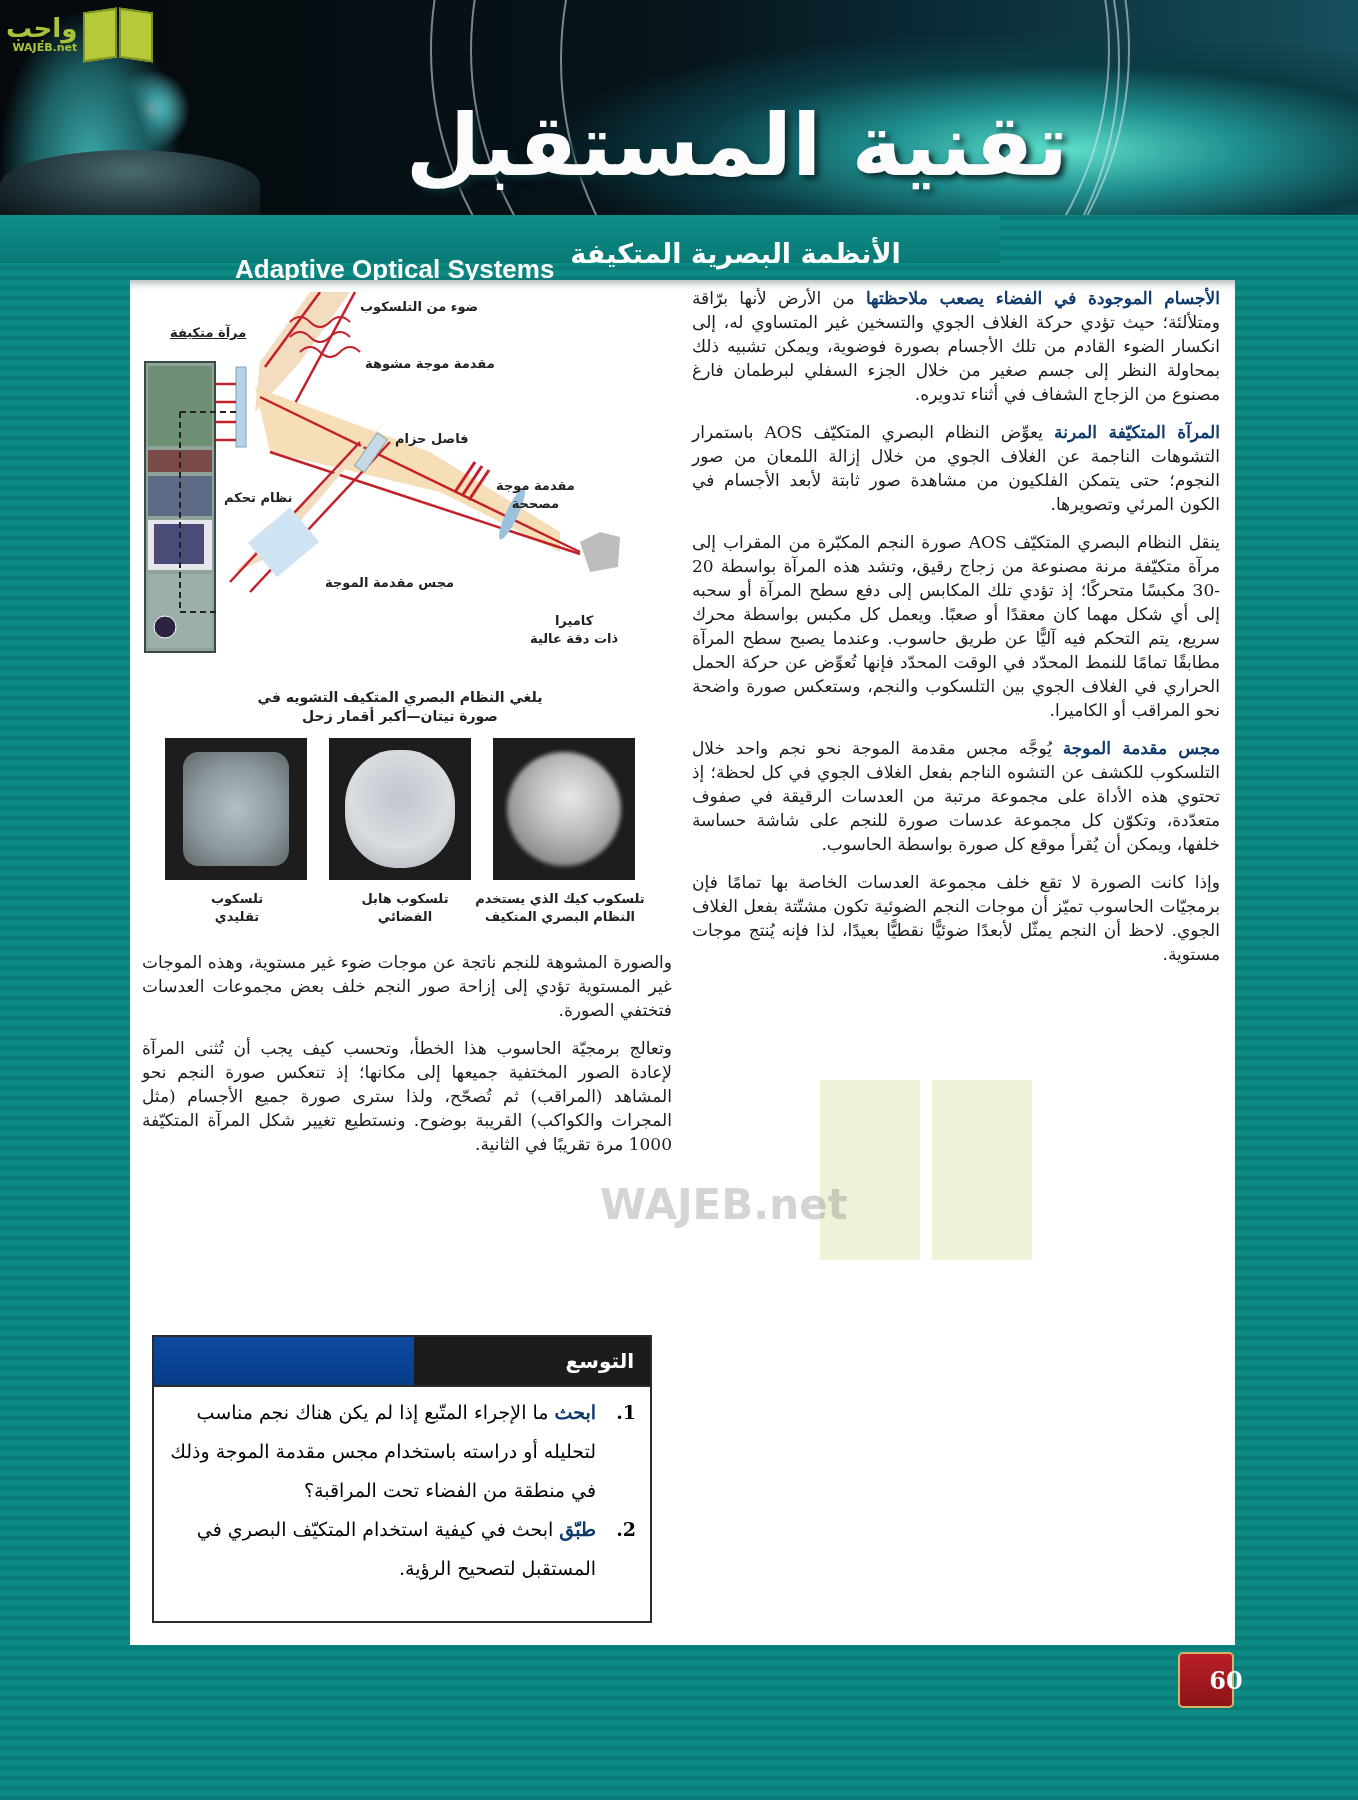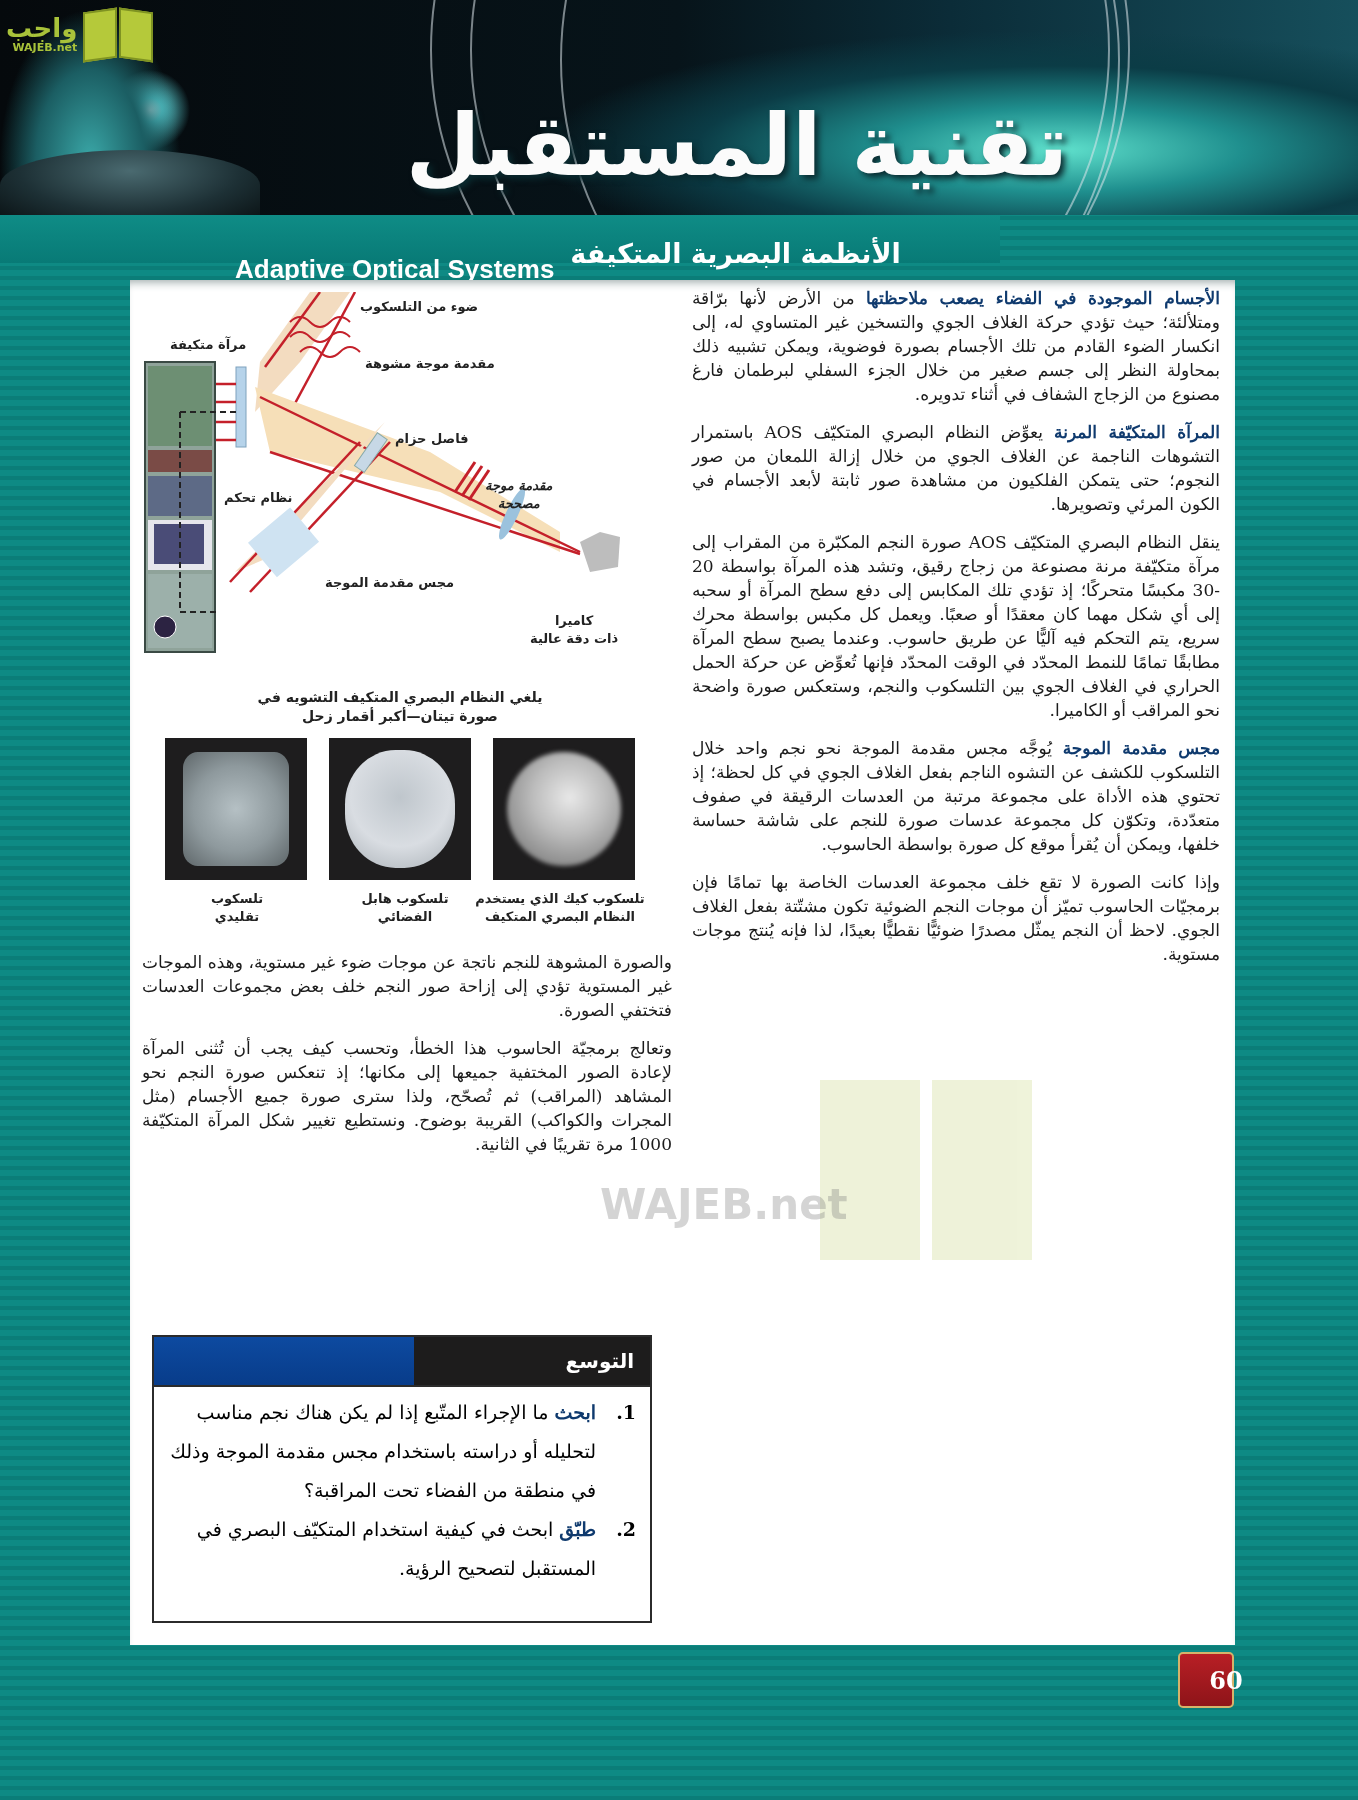--- a/index.html
+++ b/index.html
@@ -149,21 +149,21 @@
   <span class="sub-ar">الأنظمة البصرية المتكيفة</span>
 </div>
 
 <div class="panel">
 
   <div class="col col-right">
     <p><span class="lead">الأجسام الموجودة في الفضاء يصعب ملاحظتها</span><span> من الأرض لأنها برّاقة ومتلألئة؛ حيث تؤدي حركة الغلاف الجوي والتسخين غير المتساوي له، إلى انكسار الضوء القادم من تلك الأجسام بصورة فوضوية، ويمكن تشبيه ذلك بمحاولة النظر إلى جسم صغير من خلال الجزء السفلي لبرطمان فارغ مصنوع من الزجاج الشفاف في أثناء تدويره.</span></p>
     <p><span class="lead">المرآة المتكيّفة المرنة</span><span> يعوِّض النظام البصري المتكيّف AOS باستمرار التشوهات الناجمة عن الغلاف الجوي من خلال إزالة اللمعان من صور النجوم؛ حتى يتمكن الفلكيون من مشاهدة صور ثابتة لأبعد الأجسام في الكون المرئي وتصويرها.</span></p>
     <p><span>ينقل النظام البصري المتكيّف AOS صورة النجم المكبّرة من المقراب إلى مرآة متكيّفة مرنة مصنوعة من زجاج رقيق، وتشد هذه المرآة بواسطة 20 -30 مكبسًا متحركًا؛ إذ تؤدي تلك المكابس إلى دفع سطح المرآة أو سحبه إلى أي شكل مهما كان معقدًا أو صعبًا. ويعمل كل مكبس بواسطة محرك سريع، يتم التحكم فيه آليًّا عن طريق حاسوب. وعندما يصبح سطح المرآة مطابقًا تمامًا للنمط المحدّد في الوقت المحدّد فإنها تُعوِّض عن حركة الحمل الحراري في الغلاف الجوي بين التلسكوب والنجم، وستعكس صورة واضحة نحو المراقب أو الكاميرا.</span></p>
     <p><span class="lead">مجس مقدمة الموجة</span><span> يُوجَّه مجس مقدمة الموجة نحو نجم واحد خلال التلسكوب للكشف عن التشوه الناجم بفعل الغلاف الجوي في كل لحظة؛ إذ تحتوي هذه الأداة على مجموعة مرتبة من العدسات الرقيقة في صفوف متعدّدة، وتكوّن كل مجموعة عدسات صورة للنجم على شاشة حساسة خلفها، ويمكن أن يُقرأ موقع كل صورة بواسطة الحاسوب.</span></p>
-    <p><span>وإذا كانت الصورة لا تقع خلف مجموعة العدسات الخاصة بها تمامًا فإن برمجيّات الحاسوب تميّز أن موجات النجم الضوئية تكون مشتّتة بفعل الغلاف الجوي. لاحظ أن النجم يمثّل مصدرًا ضوئيًّا نقطيًّا بعيدًا، لذا فإنه يُنتج موجات مستوية.</span></p>
+    <p><span>وإذا كانت الصورة لا تقع خلف مجموعة العدسات الخاصة بها تمامًا فإن برمجيّات الحاسوب تميّز أن موجات النجم الضوئية تكون مشتّتة بفعل الغلاف الجوي. لاحظ أن النجم يمثّل لأبعدًا ضوئيًّا نقطيًّا بعيدًا، لذا فإنه يُنتج موجات مستوية.</span></p>
   </div>
 
   <div class="diagram">
     <svg width="520" height="400" viewBox="0 0 520 400">
 
       <polygon points="120,70 170,0 210,0 160,70 115,120" fill="#f3dcc0"></polygon>
       <line x1="125" y1="75" x2="180" y2="0" stroke="#c4202a" stroke-width="2.5"></line>
       <line x1="145" y1="130" x2="215" y2="0" stroke="#c4202a" stroke-width="2.5"></line>
       <path d="M150,30 q10,-10 20,0 t20,0 t20,0" stroke="#c4202a" stroke-width="2" fill="none"></path>
       <path d="M150,45 q10,-10 20,0 t20,0 t20,0" stroke="#c4202a" stroke-width="2" fill="none"></path>
@@ -199,24 +199,24 @@
       <g stroke="#c4202a" stroke-width="2.5">
         <line x1="76" y1="92" x2="96" y2="92"></line>
           <line x1="76" y1="110" x2="96" y2="110"></line>
         <line x1="76" y1="130" x2="96" y2="130"></line>
           <line x1="76" y1="148" x2="96" y2="148"></line>
       </g>
 
       <polygon points="440,250 460,240 480,245 478,275 450,280" fill="#bdbdbd"></polygon>
     </svg>
     <div class="dlabel" style="left:220px;top:6px;">ضوء من التلسكوب</div>
-    <div class="dlabel" style="left:30px;top:44px;">مرآة متكيفة</div>
+    <div class="dlabel" style="left:30px;top:32px;text-decoration:underline;">مرآة متكيفة</div>
     <div class="dlabel" style="left:225px;top:63px;">مقدمة موجة مشوهة</div>
     <div class="dlabel" style="left:255px;top:138px;">فاصل حزام</div>
-    <div class="dlabel" style="left:345px;top:185px;font-style:italic;">
+    <div class="dlabel" style="left:356px;top:185px;">
       <div>مقدمة موجة</div>
       <div>مصححة</div>
     </div>
     <div class="dlabel" style="left:84px;top:197px;">نظام تحكم</div>
     <div class="dlabel" style="left:185px;top:282px;">مجس مقدمة الموجة</div>
     <div class="dlabel" style="left:390px;top:320px;">
       <div>كاميرا</div>
       <div>ذات دقة عالية</div>
     </div>
   </div>

